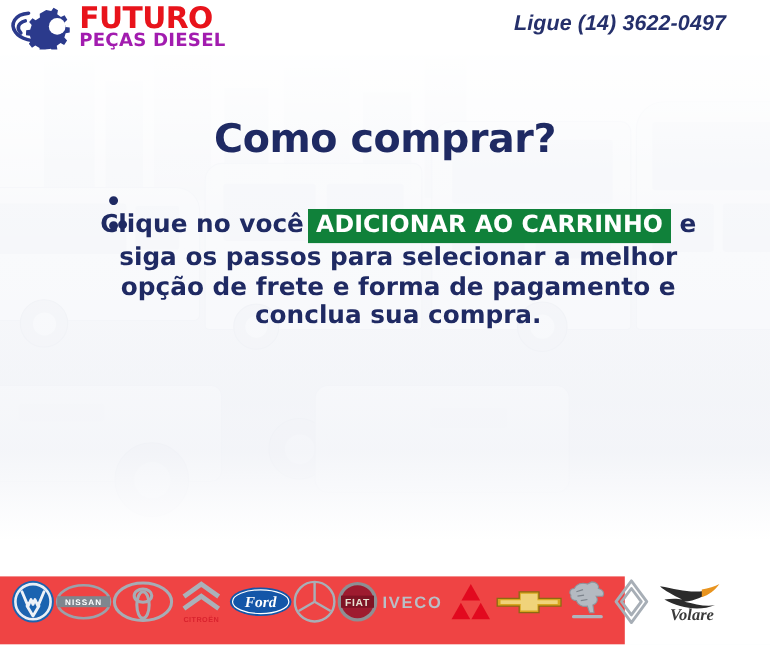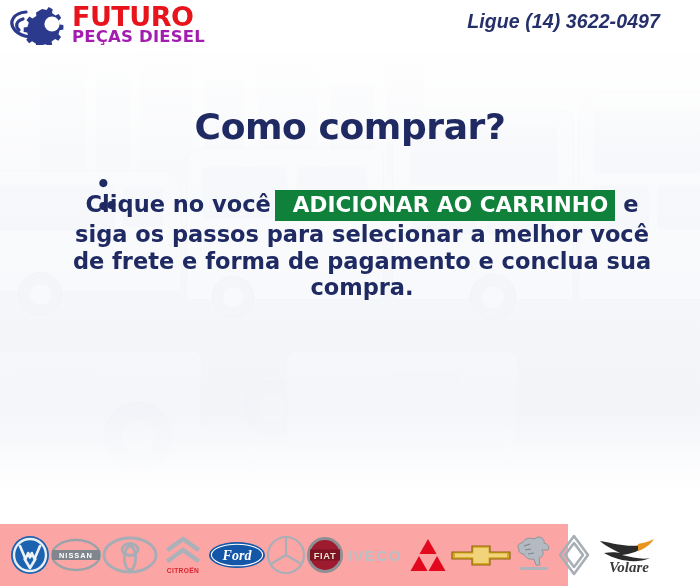--- a/index.html
+++ b/index.html
@@ -76,29 +76,29 @@
   }
   .b1 .dot{left:96px;top:5px;}
   .b2 .dot{left:104px;top:5px;}
   .b3 .dot{left:96px;top:6px;}
   .b1 .t1{padding-left:34px;display:block;}
   .b2 .t1{padding-left:28px;display:block;}
   .b3 .t1{padding-left:24px;display:block;}
   .cta-badge{
     display:inline-block;background:#10813a;color:#ffffff;
     font-weight:bold;font-size:21.5px;letter-spacing:.1px;
-    padding:2px 7px 4px 18px;margin-left:4px;vertical-align:baseline;
+    padding:2px 7px 4px 7px;margin-left:4px;vertical-align:baseline;
     font-family:"DejaVu Sans",sans-serif;
   }
 
   
   .footer{
     position:absolute;left:0;bottom:0;width:568px;height:62px;
-    background:#fca5a5;z-index:7;
-    display:flex;align-items:center;justify-content:space-between;
+    background:#ef4444;z-index:7;
+    display:flex;align-items:flex-start;justify-content:space-between;
     padding:0 10px;box-sizing:border-box;
   }
   .brand{
     flex:0 0 auto;display:flex;align-items:center;justify-content:center;
     height:46px;
   }
   .brand svg{display:block;}
 </style>
 </head>
 <body>
@@ -186,21 +186,21 @@
         <span class="dot">•</span>
       </div>
 
       <div class="bullet b2">
         <span class="dot">•</span>
       </div>
 
       <div class="bullet b3">
         <span class="dot">•</span>
         <span class="t1"><span>Clique no você</span><span class="cta-badge">ADICIONAR AO CARRINHO</span>
-          <span>e siga os passos para selecionar a melhor você de frete e forma de pagamento e conclua sua compra.</span>
+          <span>e siga os passos para selecionar a melhor opção de frete e forma de pagamento e conclua sua compra.</span>
         </span>
       </div>
 
     </div>
   </div>
 
   <div class="footer">
 
     <div class="brand">
       <svg width="40" height="40" viewBox="0 0 40 40">

